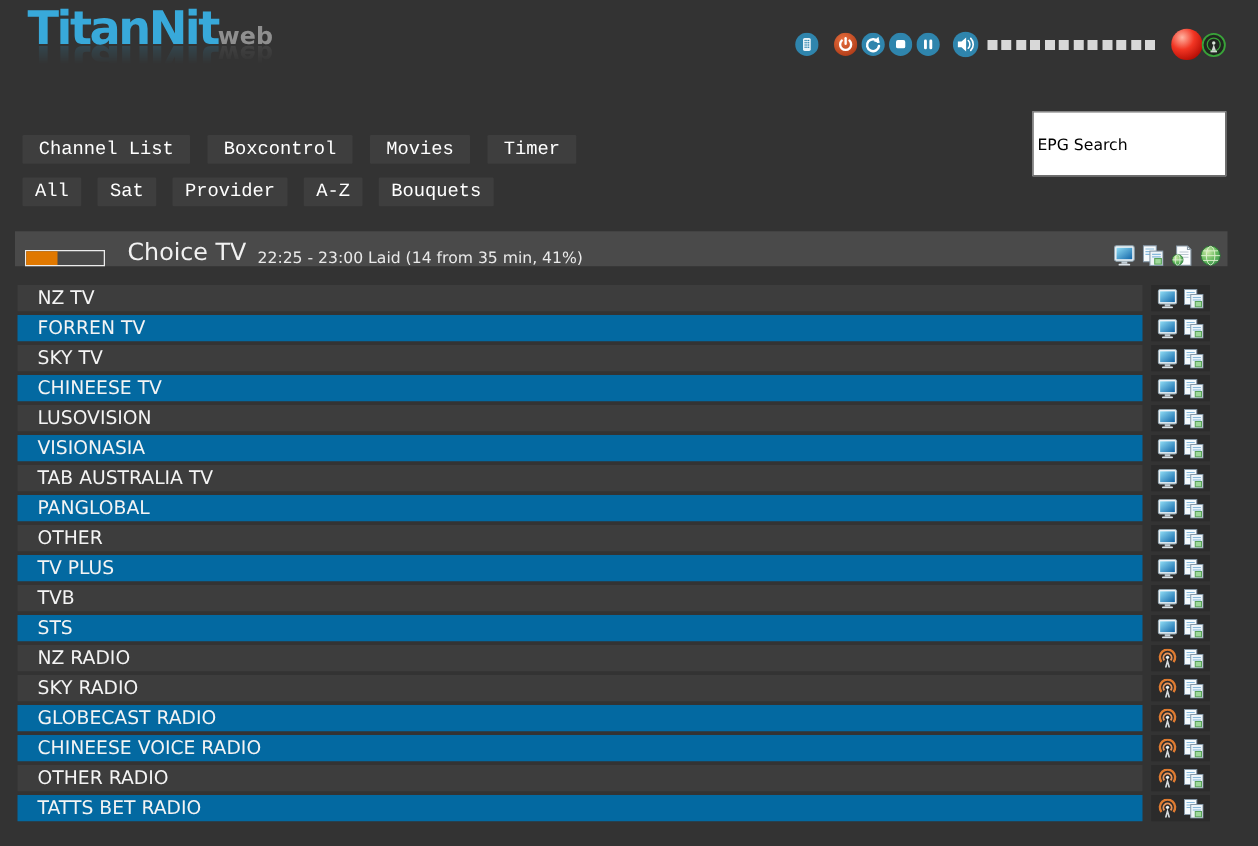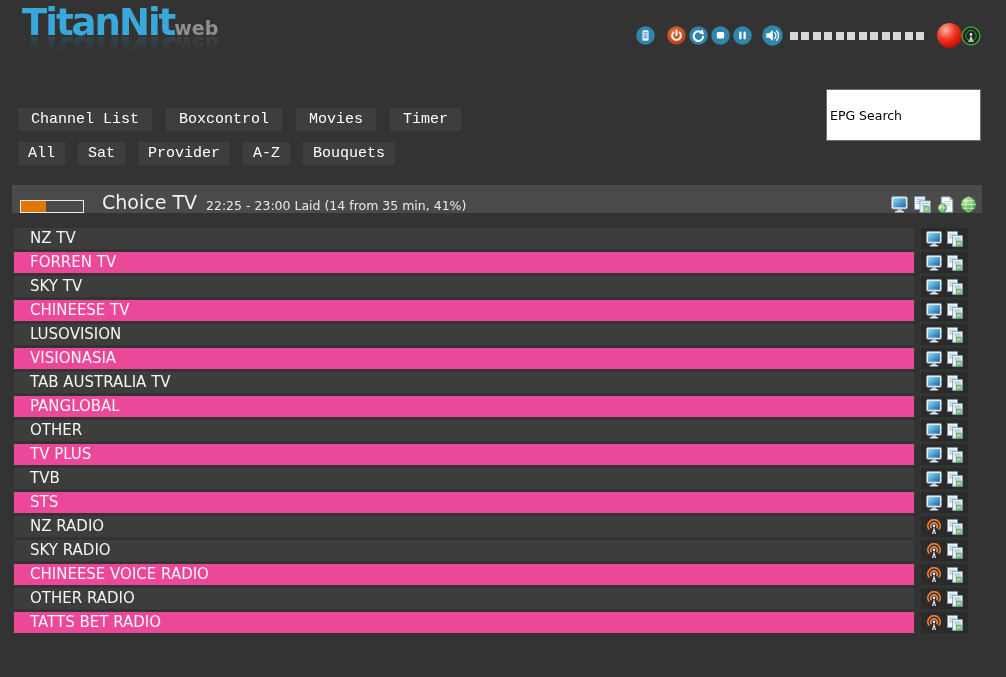--- a/index.html
+++ b/index.html
@@ -46,21 +46,21 @@
   .np-epg{font-size:12.5px;color:#e9e9e9;margin-left:9px;white-space:nowrap}
   .np-spacer{flex:1}
   .np-icons{display:flex;gap:6px;margin-right:5px;align-items:center}
   .np-icons svg{width:17px;height:17px;cursor:pointer}
   
   .list{position:absolute;top:228px;left:14px;right:0}
   .row{display:flex;height:21px;margin-bottom:3px}
   .row-name{flex:1;line-height:21px;padding-left:16px;font-size:15px;color:#f4f4f4;
     white-space:nowrap;overflow:hidden;cursor:pointer}
   .row.dark .row-name{background:#3d3d3d}
-  .row.light .row-name{background:#ec4899}
+  .row.light .row-name{background:#0369a1}
   .row-icons{width:47px;margin-left:7px;margin-right:38px;background:#2b2b2b;
     display:flex;align-items:center;justify-content:center;gap:5px}
   .ricon{width:16px;height:16px;cursor:pointer}
   .defs{position:absolute;width:0;height:0}
 </style>
 </head>
 <body>
 
 <svg class="defs" aria-hidden="true">
   <defs>
@@ -379,20 +379,31 @@
     <div class="row-icons">
       <svg class="ricon type-icon" viewBox="0 0 16 16">
           <use href="#sym-radio"></use>
         </svg>
       <svg class="ricon" viewBox="0 0 16 16">
           <use href="#sym-windows"></use>
         </svg>
     </div>
   </div>
     <div class="row light">
+    <div class="row-name">GLOBECAST RADIO</div>
+    <div class="row-icons">
+      <svg class="ricon type-icon" viewBox="0 0 16 16">
+          <use href="#sym-radio"></use>
+        </svg>
+      <svg class="ricon" viewBox="0 0 16 16">
+          <use href="#sym-windows"></use>
+        </svg>
+    </div>
+  </div>
+    <div class="row light">
     <div class="row-name">CHINEESE VOICE RADIO</div>
     <div class="row-icons">
       <svg class="ricon type-icon" viewBox="0 0 16 16">
           <use href="#sym-radio"></use>
         </svg>
       <svg class="ricon" viewBox="0 0 16 16">
           <use href="#sym-windows"></use>
         </svg>
     </div>
   </div>

